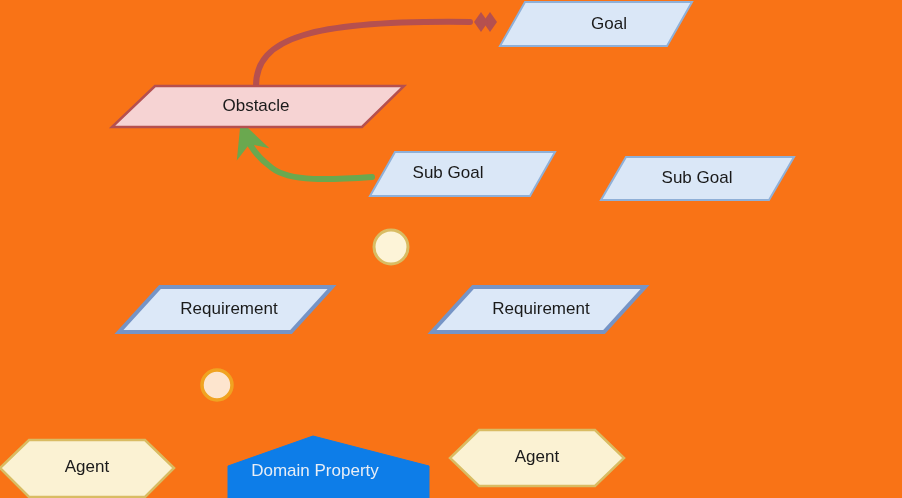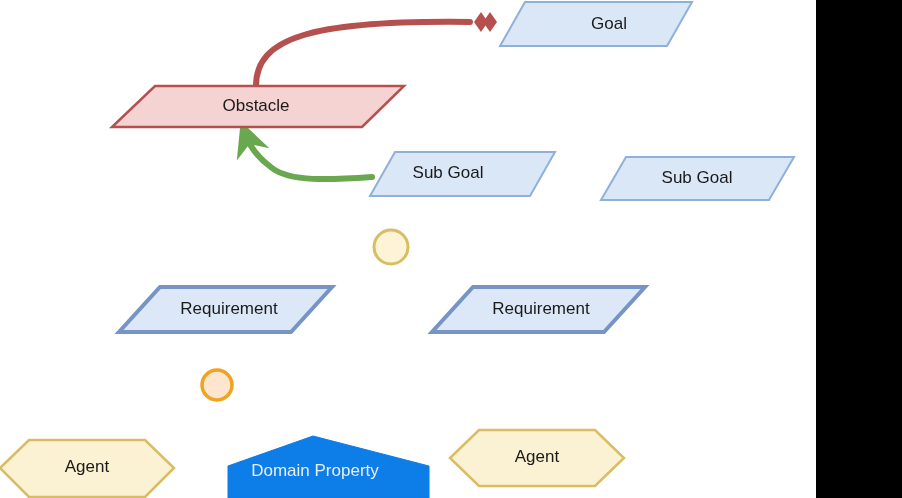--- a/index.html
+++ b/index.html
@@ -6,23 +6,23 @@
   html, body {
     margin: 0;
     padding: 0;
     background: #000000;
   }
   body {
     font-family: "Liberation Sans", sans-serif;
   }
   #canvas {
     position: relative;
-    width: 816px;
+    width: 902px;
     height: 498px;
-    background: #ffffff;
+    background: #f97316;
     overflow: hidden;
   }
   #diagram-svg {
     position: absolute;
     left: 0;
     top: 0;
     width: 902px;
     height: 498px;
     display: block;
   }

